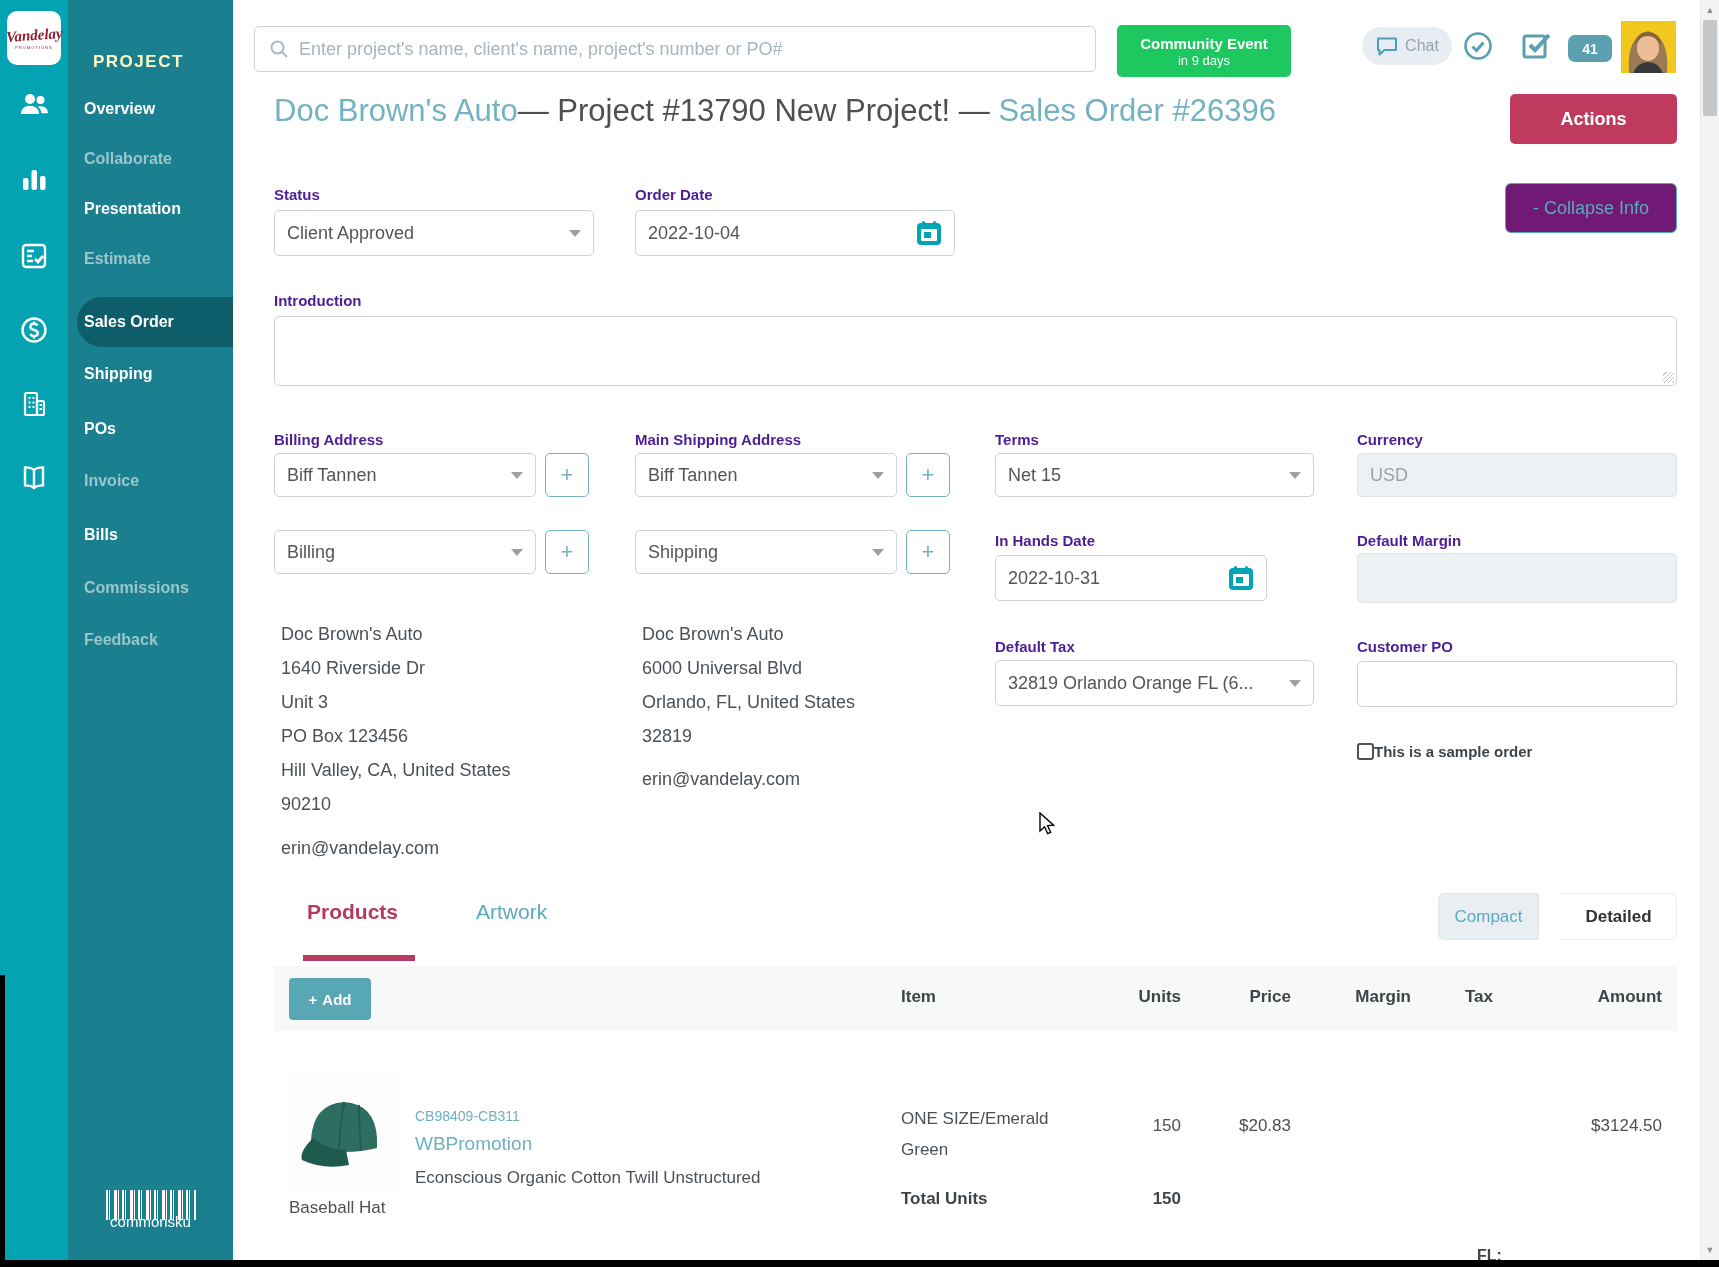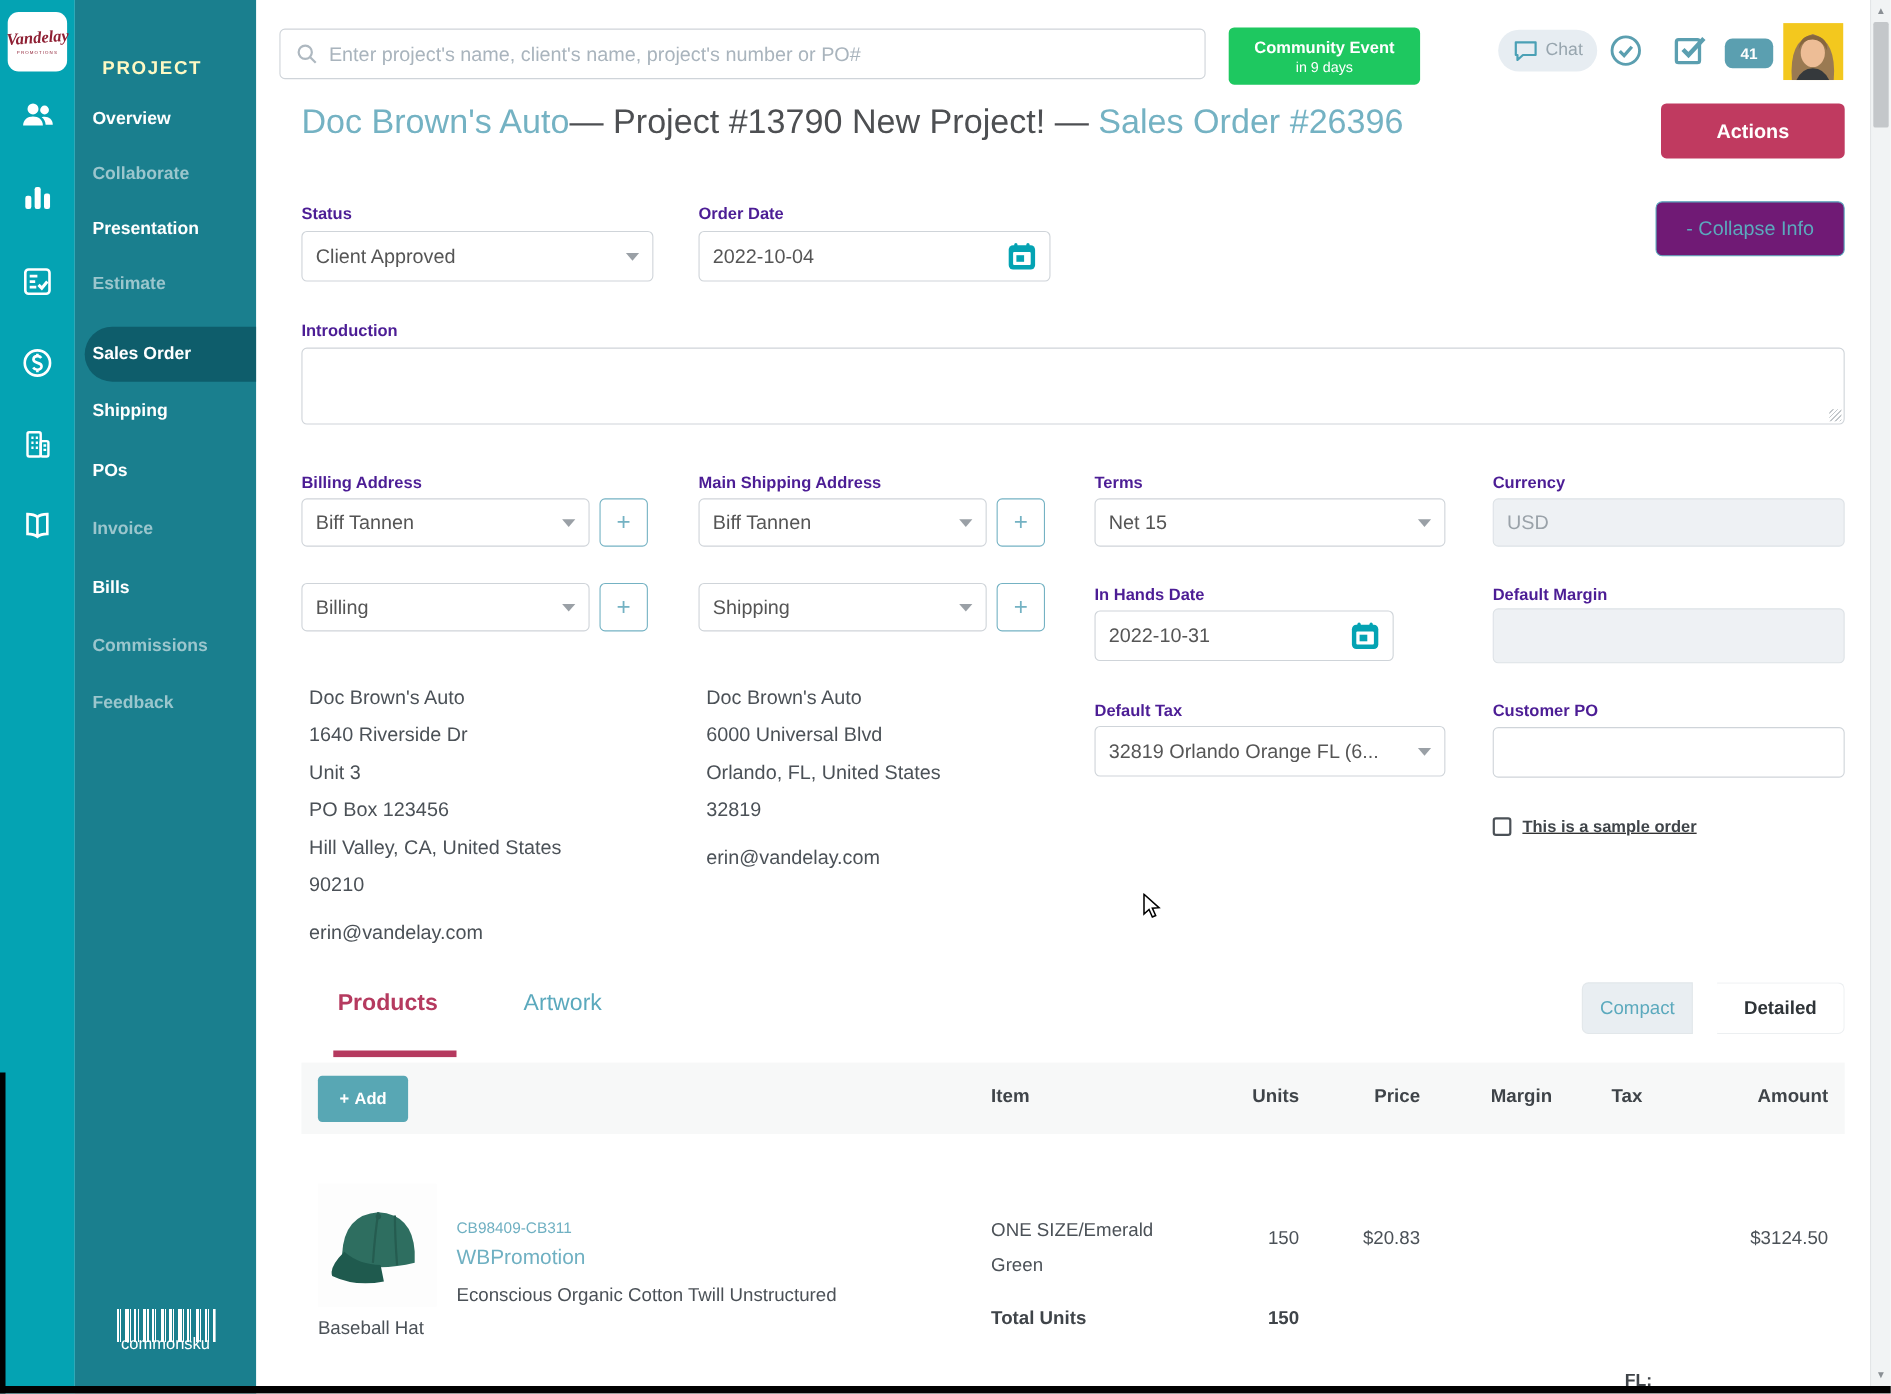--- a/index.html
+++ b/index.html
@@ -97,21 +97,21 @@
   .sel-terms {left:721px;top:22px;width:319px;height:44px}
   .lbl-ihd {left:721px;top:101px} .fld-ihd {left:721px;top:124px;width:272px;height:46px;cursor:pointer}
   .lbl-dtax {left:721px;top:207px} .sel-dtax {left:721px;top:229px;width:319px;height:46px}
   .fld-curr {left:1083px;top:22px;width:320px;height:44px}
   .lbl-dmar {left:1083px;top:101px} .fld-dmar {left:1083px;top:122px;width:320px;height:50px}
   .lbl-cpo {left:1083px;top:207px} .fld-cpo {left:1083px;top:230px;width:320px;height:46px;cursor:text}
   .addr { position:absolute; top:186px; font-size:18px; color:#4b5157; line-height:34px; }
   .addr-b { left:7px; } .addr-s { left:368px; }
   .email { position:absolute; font-size:18px; color:#4b5157; cursor:pointer; }
   .email-b { left:7px; top:407px; } .email-s { left:368px; top:338px; }
-  .sample { position:absolute; left:1083px; top:312px; display:flex; align-items:flex-end; gap:10px; cursor:pointer;text-decoration:underline; }
+  .sample { position:absolute; left:1083px; top:312px; display:flex; align-items:flex-end; cursor:pointer; }
   .checkbox { width:17px; height:17px; border:2px solid #4b5157; border-radius:3px; background:#fff; flex:none; }
   .sample span { font-size:15px; font-weight:bold; color:#3f4449; }
 
   .cursor { position:absolute; left:806px; top:812px; z-index:40; pointer-events:none; }
 
   
   .tab-products { position:absolute; left:74px; top:900px; font-size:21px; font-weight:bold; color:#b53a5f; cursor:pointer; }
   .tab-artwork  { position:absolute; left:243px; top:900px; font-size:21px; color:#5ba9bd; cursor:pointer; }
   .tab-underline{ position:absolute; left:70px; top:955px; width:112px; height:6px; background:#b53a5f; }
   .vt-compact { position:absolute; left:1205px; top:893px; width:101px; height:47px; background:#e9eef2; border:1px solid #e2e7ea;

